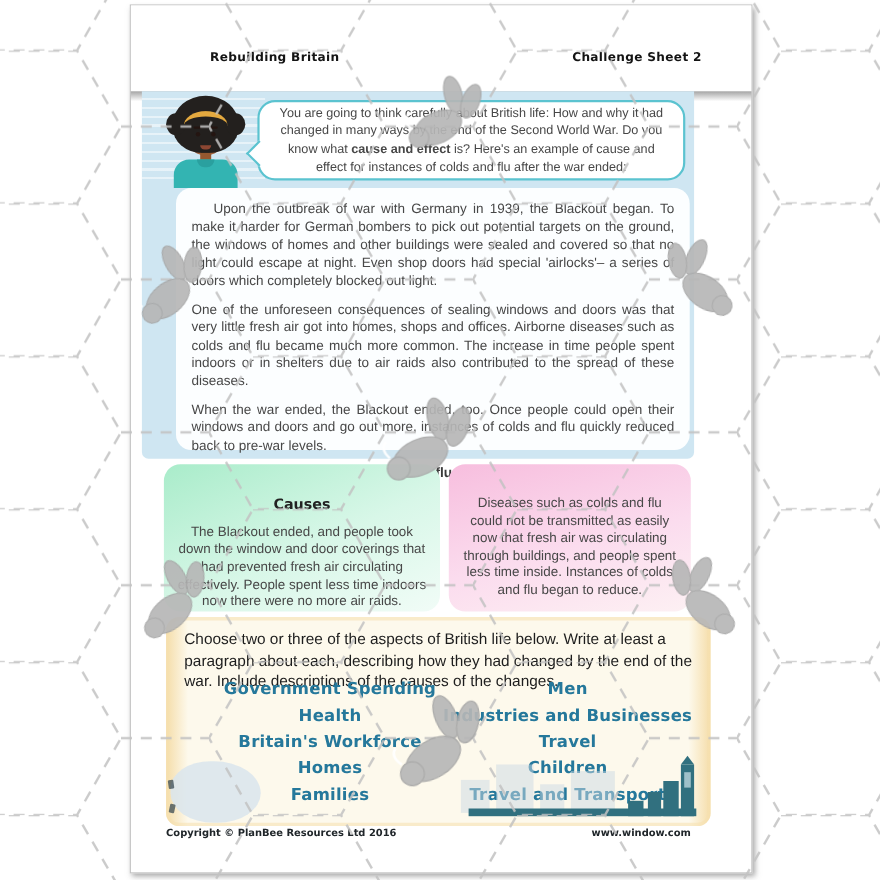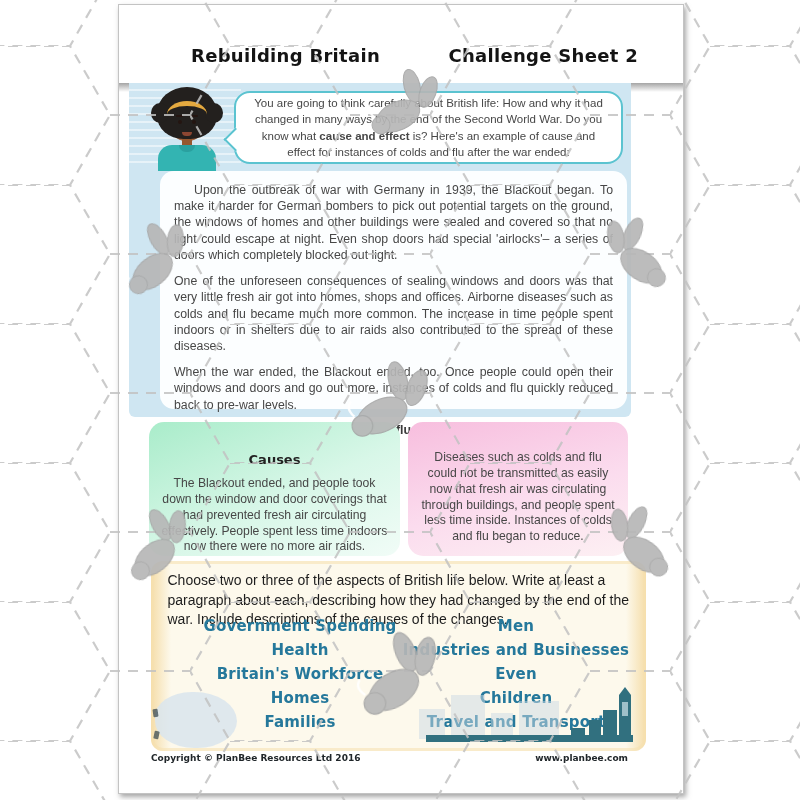--- a/index.html
+++ b/index.html
@@ -7,21 +7,21 @@
   #canvas{position:relative;width:800px;height:800px;background:#ffffff;overflow:hidden;}
 
   
   .sheet{position:absolute;left:118px;top:4px;width:564px;height:788px;background:#ffffff;
          border:1px solid #c3c3c3;box-shadow:2px 3px 5px rgba(80,80,80,.5);z-index:1;}
 
   .header{position:absolute;left:0;top:0;width:100%;height:78px;background:#ffffff;}
   .header:after{content:"";position:absolute;left:0;top:78px;width:100%;height:9px;
                 background:linear-gradient(180deg,rgba(90,90,90,.55),rgba(90,90,90,0));}
   .title{position:absolute;top:40px;font-family:"DejaVu Sans",sans-serif;font-weight:700;
-         font-size:18px;color:#141414;letter-spacing:.3px;}
+         font-size:11px;color:#141414;letter-spacing:.3px;}
   .title.left{left:72px;}
   .title.right{right:45px;}
 
   
   .bluezone{position:absolute;left:10px;top:78px;width:502px;height:334px;background:#cfe6f2;border-radius:0 0 6px 6px;}
   .stripes{position:absolute;left:0;top:6px;width:112px;height:80px;
            background:repeating-linear-gradient(180deg,rgba(255,255,255,.5) 0 2px,rgba(255,255,255,0) 2px 8px);}
 
   
   .avatar{position:absolute;left:22px;top:4px;width:76px;height:84px;}
@@ -154,21 +154,21 @@
         <span>Government Spending</span>
         <span>Health</span>
         <span>Britain's Workforce</span>
         <span>Homes</span>
         <span>Families</span>
       </div>
 
       <div class="topics right">
         <span>Men</span>
         <span>Industries and Businesses</span>
-        <span>Even</span>
+        <span>Travel</span>
         <span>Children</span>
         <span>Travel and Transport</span>
       </div>
 
       <div class="blob"></div>
       <div class="mark" style="left:3px;bottom:12px;transform:rotate(12deg);"></div>
       <div class="mark" style="left:2px;bottom:34px;transform:rotate(-8deg);"></div>
 
       <div class="faint-sky" style="left:268px;width:26px;height:30px;"></div>
       <div class="faint-sky" style="left:300px;width:34px;height:44px;"></div>
@@ -177,21 +177,21 @@
 
       <div class="strip"></div>
       <div class="bld" style="left:420px;bottom:9px;width:14px;height:14px;"></div>
       <div class="bld" style="left:438px;bottom:9px;width:12px;height:22px;"></div>
       <div class="bld" style="left:452px;bottom:9px;width:14px;height:32px;"></div>
       <div class="tower"></div>
     </div>
 
     <div class="footer">
       <span>Copyright © PlanBee Resources Ltd 2016</span>
-      <span>www.planbee.com</span>
+      <span>www.window.com</span>
     </div>
 
   </div>
 
   <svg class="watermark" width="800" height="800" viewBox="0 0 800 800" xmlns="http://www.w3.org/2000/svg">
     <defs>
       <pattern id="hexpat" width="240" height="139" patternUnits="userSpaceOnUse" patternTransform="translate(-50,46)">
         <path d="M40 0 L120 0 L160 69 L120 139 L40 139 L0 69 Z M160 69 L240 69" fill="none" stroke="#c2c2c2" stroke-width="2.2" stroke-dasharray="10 8"></path>
       </pattern>
       <g id="bee">

